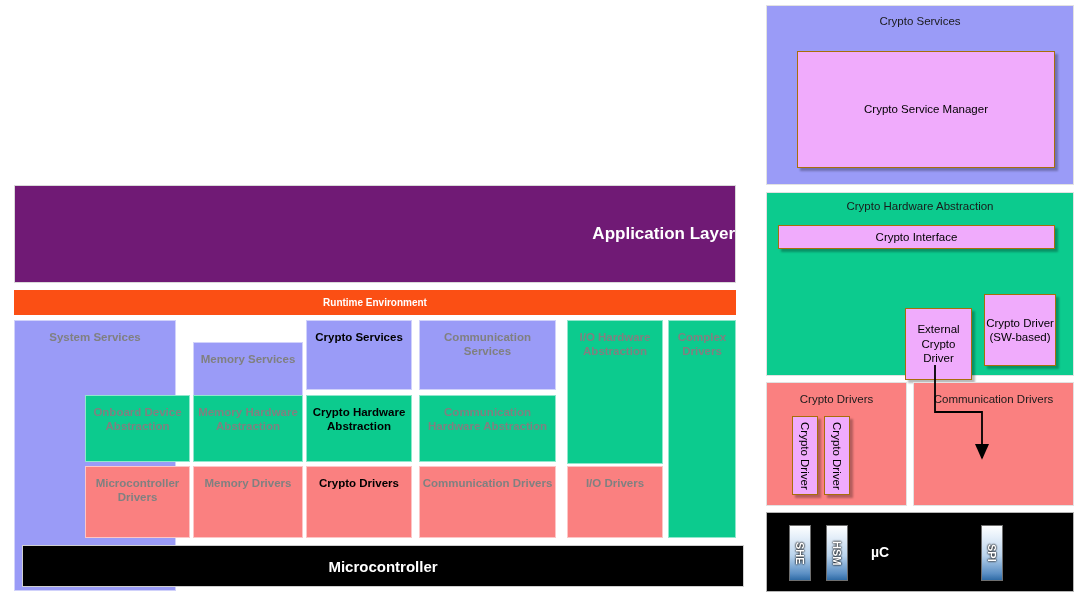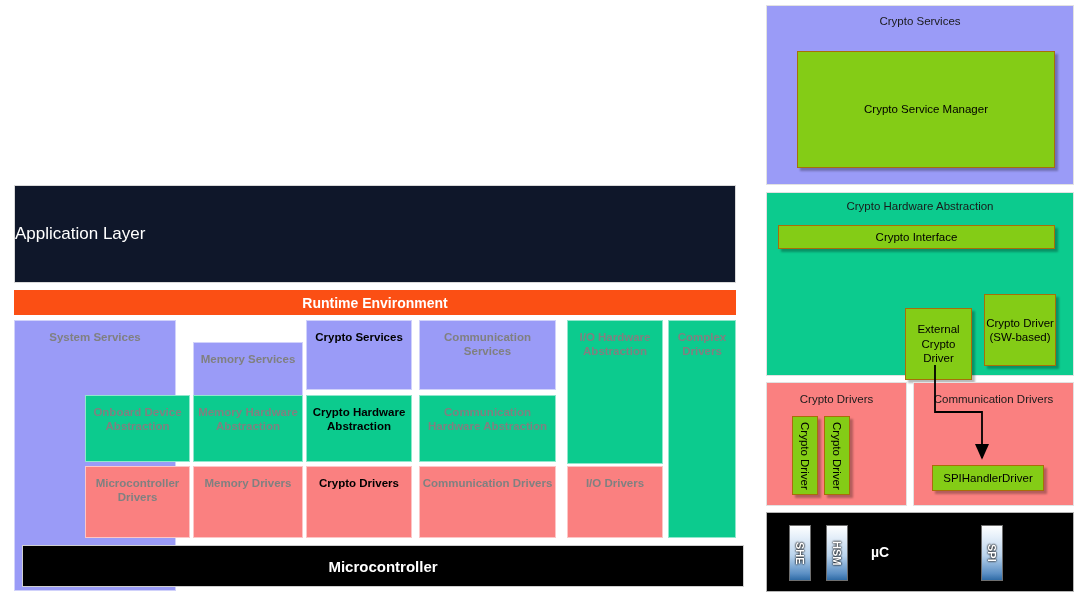--- a/index.html
+++ b/index.html
@@ -30,34 +30,34 @@
     padding-top: 9px;
     border: 1px solid rgba(255,255,255,0.55);
   }
   .cell.active { color: #000000; }
   .purple { background: #9a9bf7; }
   .green  { background: #0ccb8e; }
   .pink   { background: #fa8080; }
 
   
   #app-layer {
-    background: #0f172a;
-    color: #ffffff;
-    font-weight: normal;
+    background: #701a75;
+    color: #ffffff;
+    font-weight: bold;
     font-size: 17px;
     display: flex;
     align-items: center;
-    justify-content: flex-start;
+    justify-content: flex-end;
     border: 1px solid #d9d9d9;
   }
   #rte-bar {
     background: #fb4f14;
     color: #ffffff;
     font-weight: bold;
-    font-size: 14px;
+    font-size: 10px;
     display: flex;
     align-items: center;
     justify-content: center;
   }
   #mcu-bar {
     background: #000000;
     color: #ffffff;
     font-weight: bold;
     font-size: 15px;
     display: flex;
@@ -77,21 +77,21 @@
     font-size: 11.5px;
     color: #1a1a1a;
     font-weight: normal;
   }
   .panel.purple-p { background: #9a9bf7; }
   .panel.green-p  { background: #0ccb8e; }
   .panel.pink-p   { background: #fa8080; }
   .panel.black-p  { background: #000000; border: 1px solid #b5b5b5; }
 
   .orange {
-    background: #84cc16;
+    background: #f0abfc;
     border: 1px solid #a86e09;
     box-shadow: 3px 3px 2px rgba(0,0,0,0.28);
     display: flex;
     align-items: center;
     justify-content: center;
     text-align: center;
     font-size: 11.5px;
     color: #000000;
     line-height: 1.25;
   }
@@ -221,23 +221,20 @@
   <div class="abs orange vert" style="left:25px; top:33px; width:26px; height:79px;">
     <span>Crypto Driver</span>
   </div>
   <div class="abs orange vert" style="left:57px; top:33px; width:26px; height:79px;">
     <span>Crypto Driver</span>
   </div>
 </div>
 
 <div class="abs panel pink-p" style="left:913px; top:382px; width:161px; height:124px;">
   <div class="panel-title" style="top:10px;">Communication Drivers</div>
-  <div class="abs orange" style="left:18px; top:82px; width:112px; height:26px;">
-    <span>SPIHandlerDriver</span>
-  </div>
 </div>
 
 <div class="abs panel black-p" style="left:766px; top:512px; width:308px; height:80px;">
   <div class="abs chip" style="left:22px; top:12px; width:22px; height:56px;">
     <span>SHE</span>
   </div>
   <div class="abs chip" style="left:59px; top:12px; width:22px; height:56px;">
     <span>HSM</span>
   </div>
   <div id="uc-label" style="left:104px; top:31px;">µC</div>

